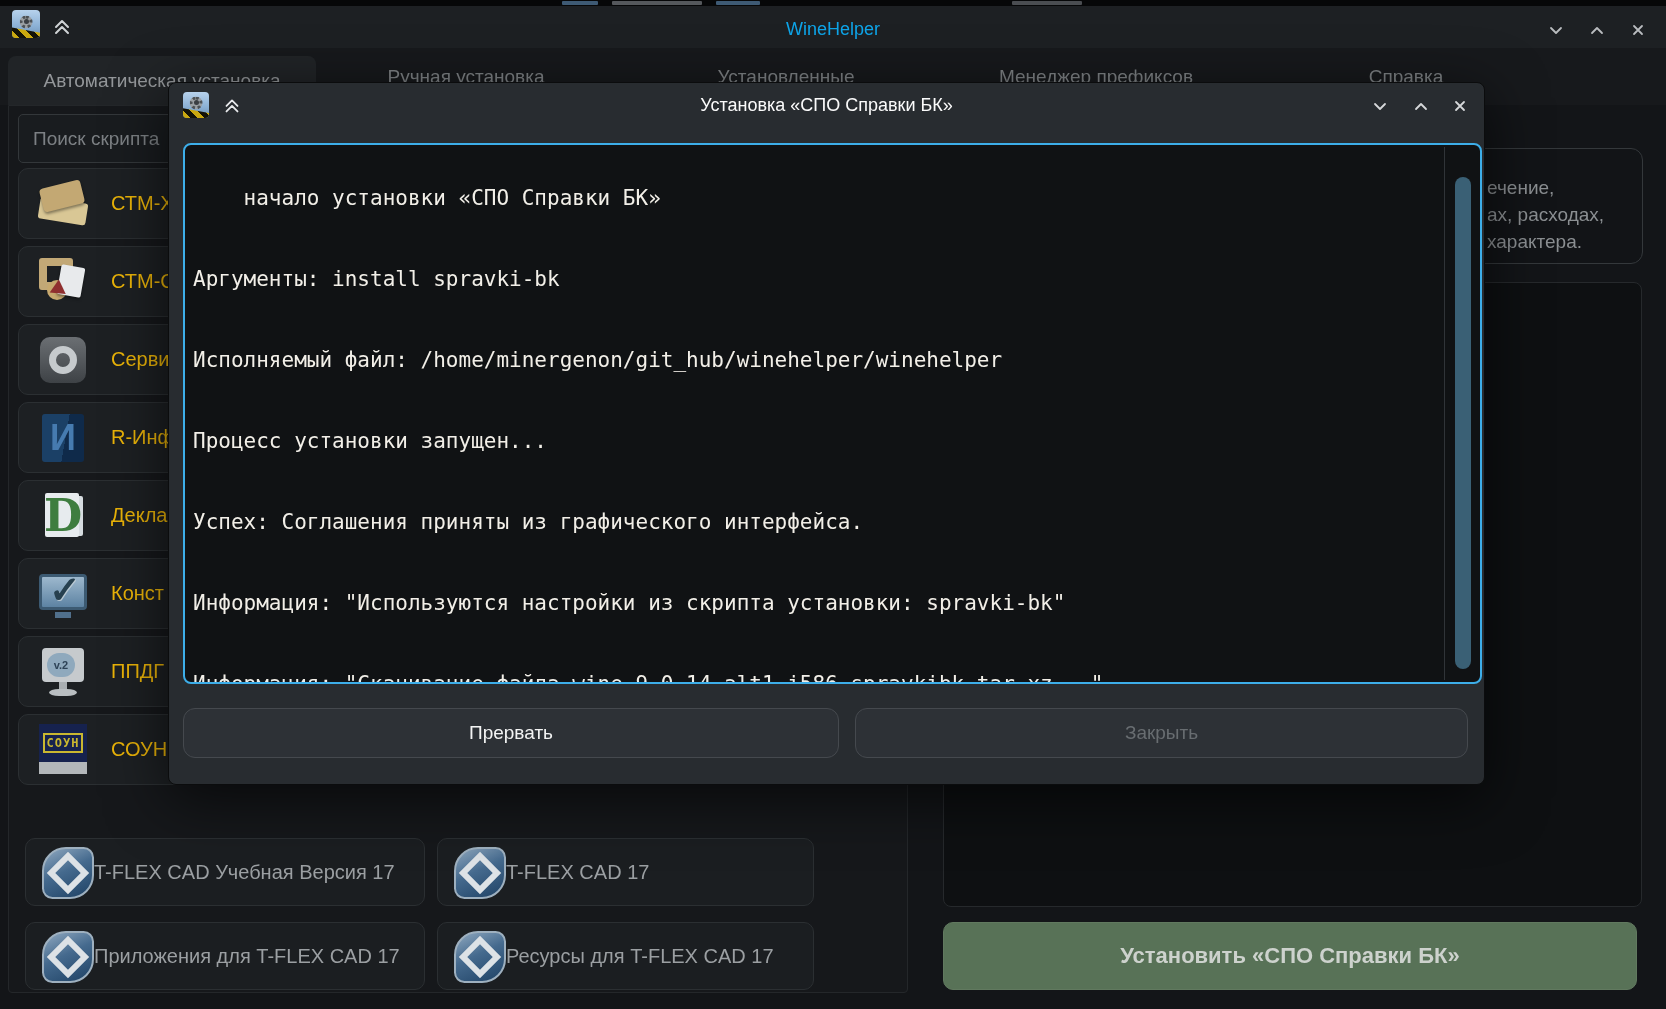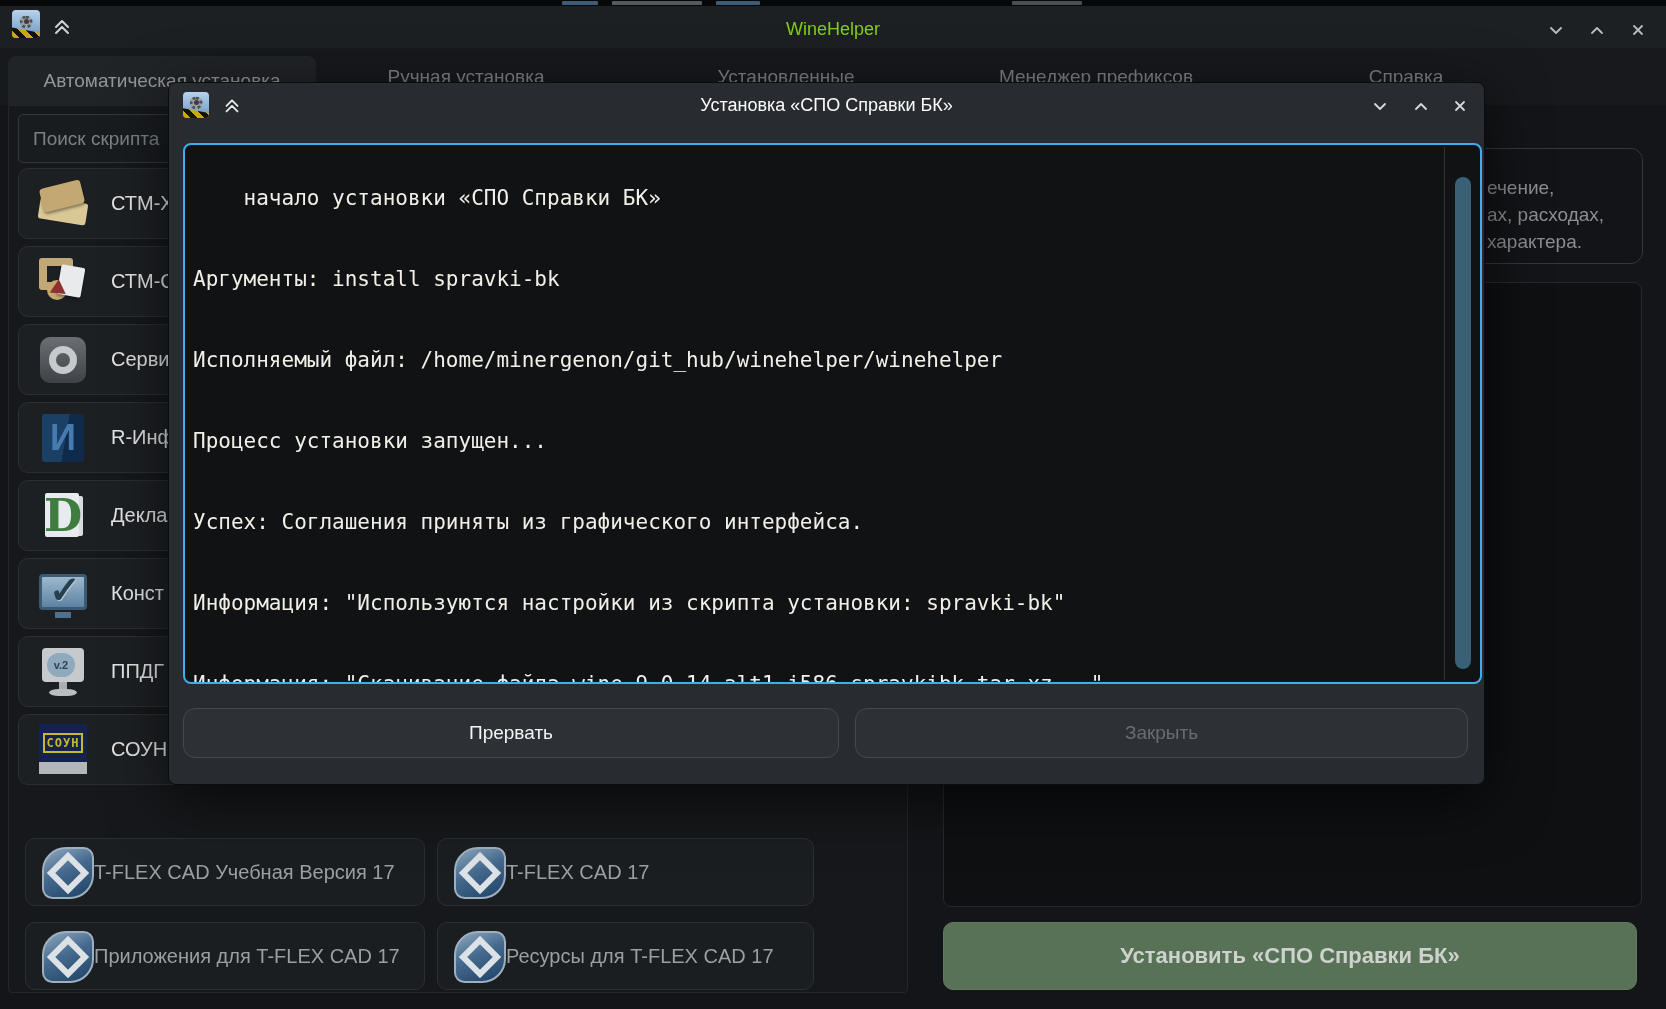--- a/index.html
+++ b/index.html
@@ -8,21 +8,21 @@
     position:relative; width:1666px; height:1009px; overflow:hidden;
     background:#131518; font-family:"Liberation Sans", sans-serif;
     -webkit-font-smoothing:antialiased;
   }
   
   .top-sliver { position:absolute; left:0; top:0; width:1666px; height:6px; background:#060708; }
   .sliver-mark { position:absolute; top:1px; height:4px; border-radius:1px; }
 
   
   .titlebar { position:absolute; left:0; top:6px; width:1666px; height:42px; background:#1d2023; }
-  .main-title { position:absolute; left:0; top:13px; width:100%; text-align:center; color:#84cc16; font-size:18px; }
+  .main-title { position:absolute; left:0; top:13px; width:100%; text-align:center; color:#0ea5e9; font-size:18px; }
   .winctl { position:absolute; top:15px; width:18px; height:18px; }
   .winctl svg { display:block; }
 
   
   .wh-icon { position:absolute; border-radius:4px; overflow:hidden;
     background:linear-gradient(180deg,#b7d2ec 0%,#8db2d6 55%,#6e92b6 100%); }
   .wh-icon .gear { position:absolute; left:50%; top:42%; transform:translate(-50%,-50%);
     width:13px; height:13px; border-radius:50%; background:#9ba0a4; border:3px dotted #4c5155; }
   .wh-icon .gear::after { content:""; position:absolute; left:50%; top:50%; transform:translate(-50%,-50%);
     width:5px; height:5px; border-radius:50%; background:#3a3e42; }
@@ -44,21 +44,21 @@
 
   .search-input { position:absolute; left:18px; top:114px; width:828px; height:49px;
     background:#191c1f; border:1px solid #33373a; border-radius:5px;
     color:#c9ccce; font-size:19px; padding:0 14px; font-family:"Liberation Sans",sans-serif; outline:none; }
   .search-input::placeholder { color:#7c8084; opacity:1; }
 
   .script-card { position:absolute; left:18px; width:822px; height:71px;
     background:#1d2023; border:1px solid #2b2f32; border-radius:10px; }
   .script-card .s-icon { position:absolute; left:16px; top:7px; width:56px; height:56px; }
   .script-card .s-label { position:absolute; left:92px; top:0; height:69px; display:flex; align-items:center;
-    color:#e5e5e5; font-size:20px; white-space:nowrap; }
+    color:#eab308; font-size:20px; white-space:nowrap; }
 
   .grid-card { position:absolute; height:68px; background:#1b1e21; border:1px solid #2b2f32; border-radius:10px; }
   .grid-card .g-icon { position:absolute; left:16px; top:8px; width:52px; height:52px; }
   .grid-card .g-label { position:absolute; left:68px; top:0; height:66px; display:flex; align-items:center;
     color:#9b9fa2; font-size:20px; white-space:nowrap; }
 
   
   .icon-box { position:relative; width:100%; height:100%; }
   .icon-box span { position:absolute; }
 

